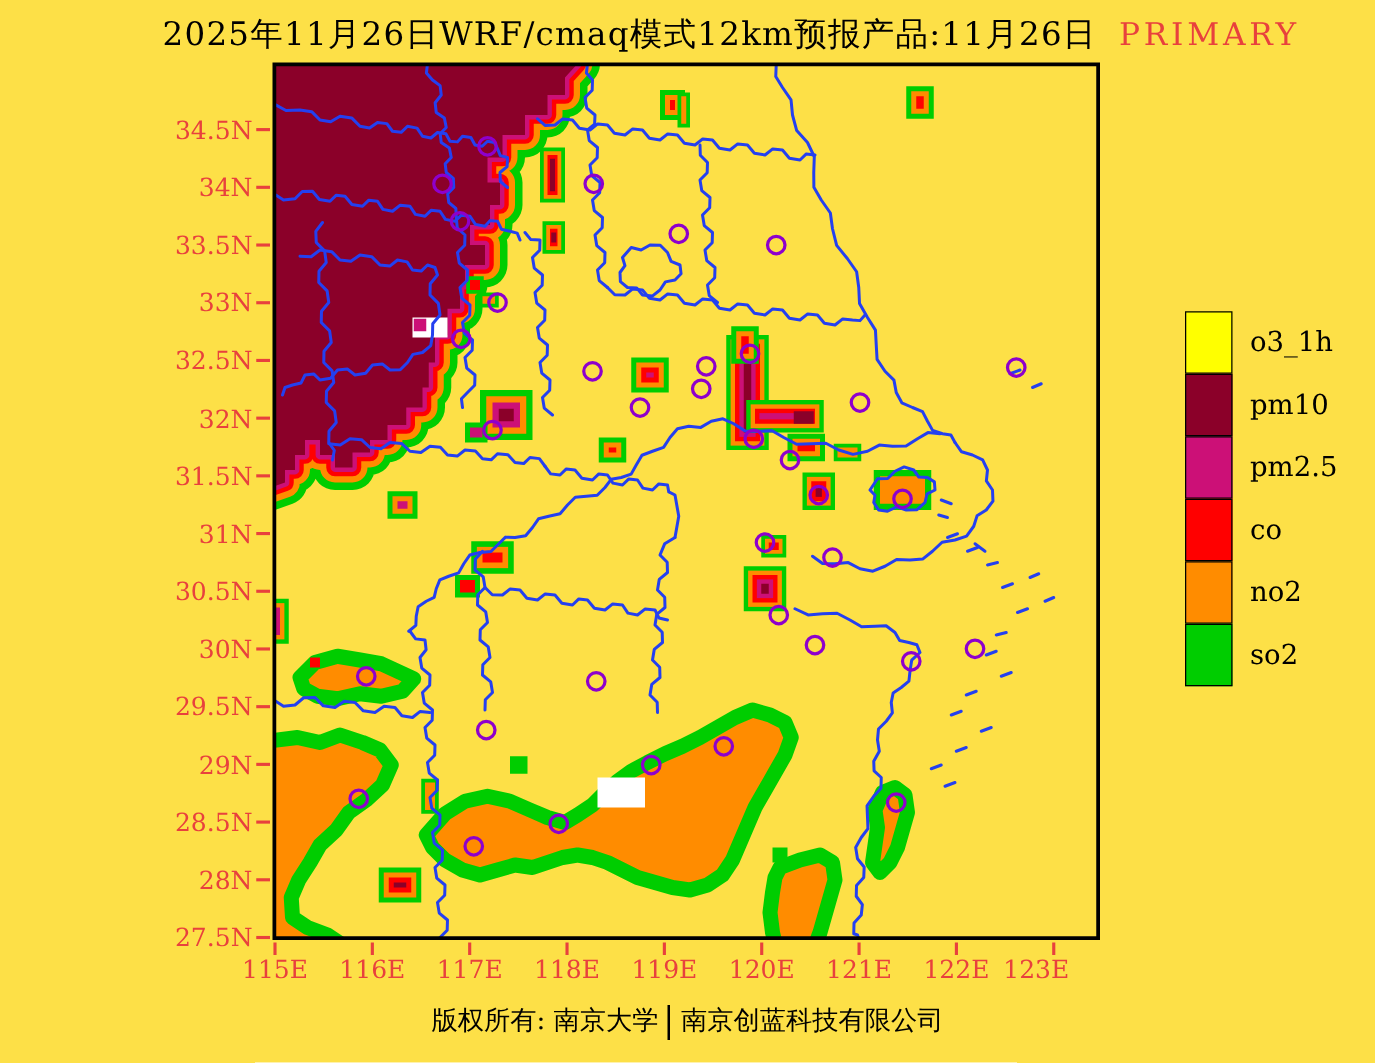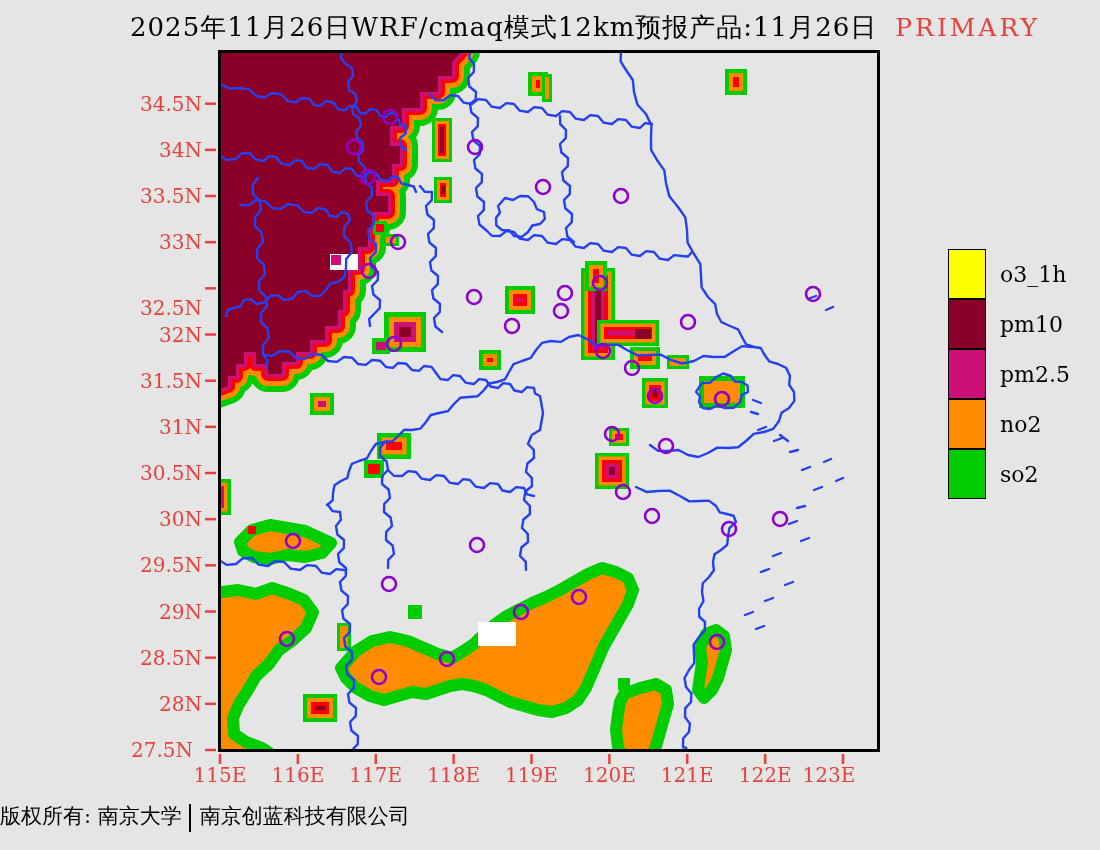--- a/index.html
+++ b/index.html
@@ -1,30 +1,30 @@
 <!DOCTYPE html>
 <html><head>
 <meta charset="utf-8">
 <style>
   html,body{margin:0;padding:0;width:1100px;height:850px;background:#ffffff;overflow:hidden;
     font-family:"Liberation Sans",sans-serif;}
-  #stage{position:relative;width:1100px;height:850px;background:#e5e5e5;}
+  #stage{position:relative;width:1100px;height:850px;background:#fde047;}
   #plot-svg{position:absolute;left:0;top:0;}
   .title-row{position:absolute;left:190px;top:10px;width:790px;height:34px;
     display:flex;justify-content:center;align-items:center;gap:18px;white-space:nowrap;}
   .title-main{font-family:"DejaVu Serif",serif;font-size:26px;color:#000;letter-spacing:1px;}
   .title-tag{font-family:"DejaVu Serif",serif;font-size:25px;color:#e8413d;letter-spacing:3px;}
   .tick-label{position:absolute;font-family:"DejaVu Serif",serif;font-size:20px;color:#e8413d;line-height:22px;}
   .ylab{width:80px;text-align:right;}
   .xlab{width:80px;text-align:center;}
   #legend{position:absolute;left:948px;top:249px;}
   .legend-row{display:flex;align-items:center;height:50px;}
   .legend-swatch{width:38px;height:50px;border:1px solid #000;box-sizing:border-box;margin-top:-1px;}
   .legend-label{font-family:"DejaVu Serif",serif;font-size:22px;color:#000;margin-left:14px;}
-  #footer{position:absolute;left:0;top:802px;width:1100px;text-align:left;
+  #footer{position:absolute;left:0;top:802px;width:1100px;text-align:center;
     font-family:"DejaVu Serif",serif;font-size:21px;color:#000;white-space:nowrap;}
   .vbar{display:inline-block;width:2px;height:28px;background:#000;vertical-align:middle;margin:0 9px 0 7px;}
 </style>
 </head>
 <body>
 
 <div id="stage">
 
   <svg id="plot-svg" width="1100" height="850">
     <defs>
@@ -244,31 +244,31 @@
   <div class="title-row">
     <span class="title-main">2025年11月26日WRF/cmaq模式12km预报产品:11月26日</span>
     <span class="title-tag">PRIMARY</span>
   </div>
 
   <div id="y-labels">
       <div class="tick-label ylab" style="left: 122px; top: 92.69px;">34.5N</div>
       <div class="tick-label ylab" style="left: 122px; top: 138.855px;">34N</div>
       <div class="tick-label ylab" style="left: 122px; top: 185.02px;">33.5N</div>
       <div class="tick-label ylab" style="left: 122px; top: 231.185px;">33N</div>
-      <div class="tick-label ylab" style="left: 122px; top: 277.35px; margin-top: 20px;">32.5N</div>
+      <div class="tick-label ylab" style="left: 122px; top: 277.35px;">32.5N</div>
       <div class="tick-label ylab" style="left: 122px; top: 323.515px;">32N</div>
       <div class="tick-label ylab" style="left: 122px; top: 369.68px;">31.5N</div>
       <div class="tick-label ylab" style="left: 122px; top: 415.845px;">31N</div>
       <div class="tick-label ylab" style="left: 122px; top: 462.01px;">30.5N</div>
       <div class="tick-label ylab" style="left: 122px; top: 508.175px;">30N</div>
       <div class="tick-label ylab" style="left: 122px; top: 554.34px;">29.5N</div>
       <div class="tick-label ylab" style="left: 122px; top: 600.505px;">29N</div>
       <div class="tick-label ylab" style="left: 122px; top: 646.67px;">28.5N</div>
       <div class="tick-label ylab" style="left: 122px; top: 692.835px;">28N</div>
-      <div class="tick-label ylab" style="left: 122px; top: 739px; text-align: center;">27.5N</div>
+      <div class="tick-label ylab" style="left: 122px; top: 739px;">27.5N</div>
     </div>
   <div id="x-labels">
       <div class="tick-label xlab" style="left: 180px; top: 764px;">115E</div>
       <div class="tick-label xlab" style="left: 257.875px; top: 764px;">116E</div>
       <div class="tick-label xlab" style="left: 335.75px; top: 764px;">117E</div>
       <div class="tick-label xlab" style="left: 413.625px; top: 764px;">118E</div>
       <div class="tick-label xlab" style="left: 491.5px; top: 764px;">119E</div>
       <div class="tick-label xlab" style="left: 569.375px; top: 764px;">120E</div>
       <div class="tick-label xlab" style="left: 647.25px; top: 764px;">121E</div>
       <div class="tick-label xlab" style="left: 725.125px; top: 764px;">122E</div>
@@ -282,20 +282,24 @@
       </div>
       <div class="legend-row">
         <div class="legend-swatch" style="background: rgb(139, 0, 41);"></div>
         <span class="legend-label">pm10</span>
       </div>
       <div class="legend-row">
         <div class="legend-swatch" style="background: rgb(204, 16, 119);"></div>
         <span class="legend-label">pm2.5</span>
       </div>
       <div class="legend-row">
+        <div class="legend-swatch" style="background: rgb(255, 0, 0);"></div>
+        <span class="legend-label">co</span>
+      </div>
+      <div class="legend-row">
         <div class="legend-swatch" style="background: rgb(255, 140, 0);"></div>
         <span class="legend-label">no2</span>
       </div>
       <div class="legend-row">
         <div class="legend-swatch" style="background: rgb(0, 205, 0);"></div>
         <span class="legend-label">so2</span>
       </div>
     </div>
 
   <div id="footer">

